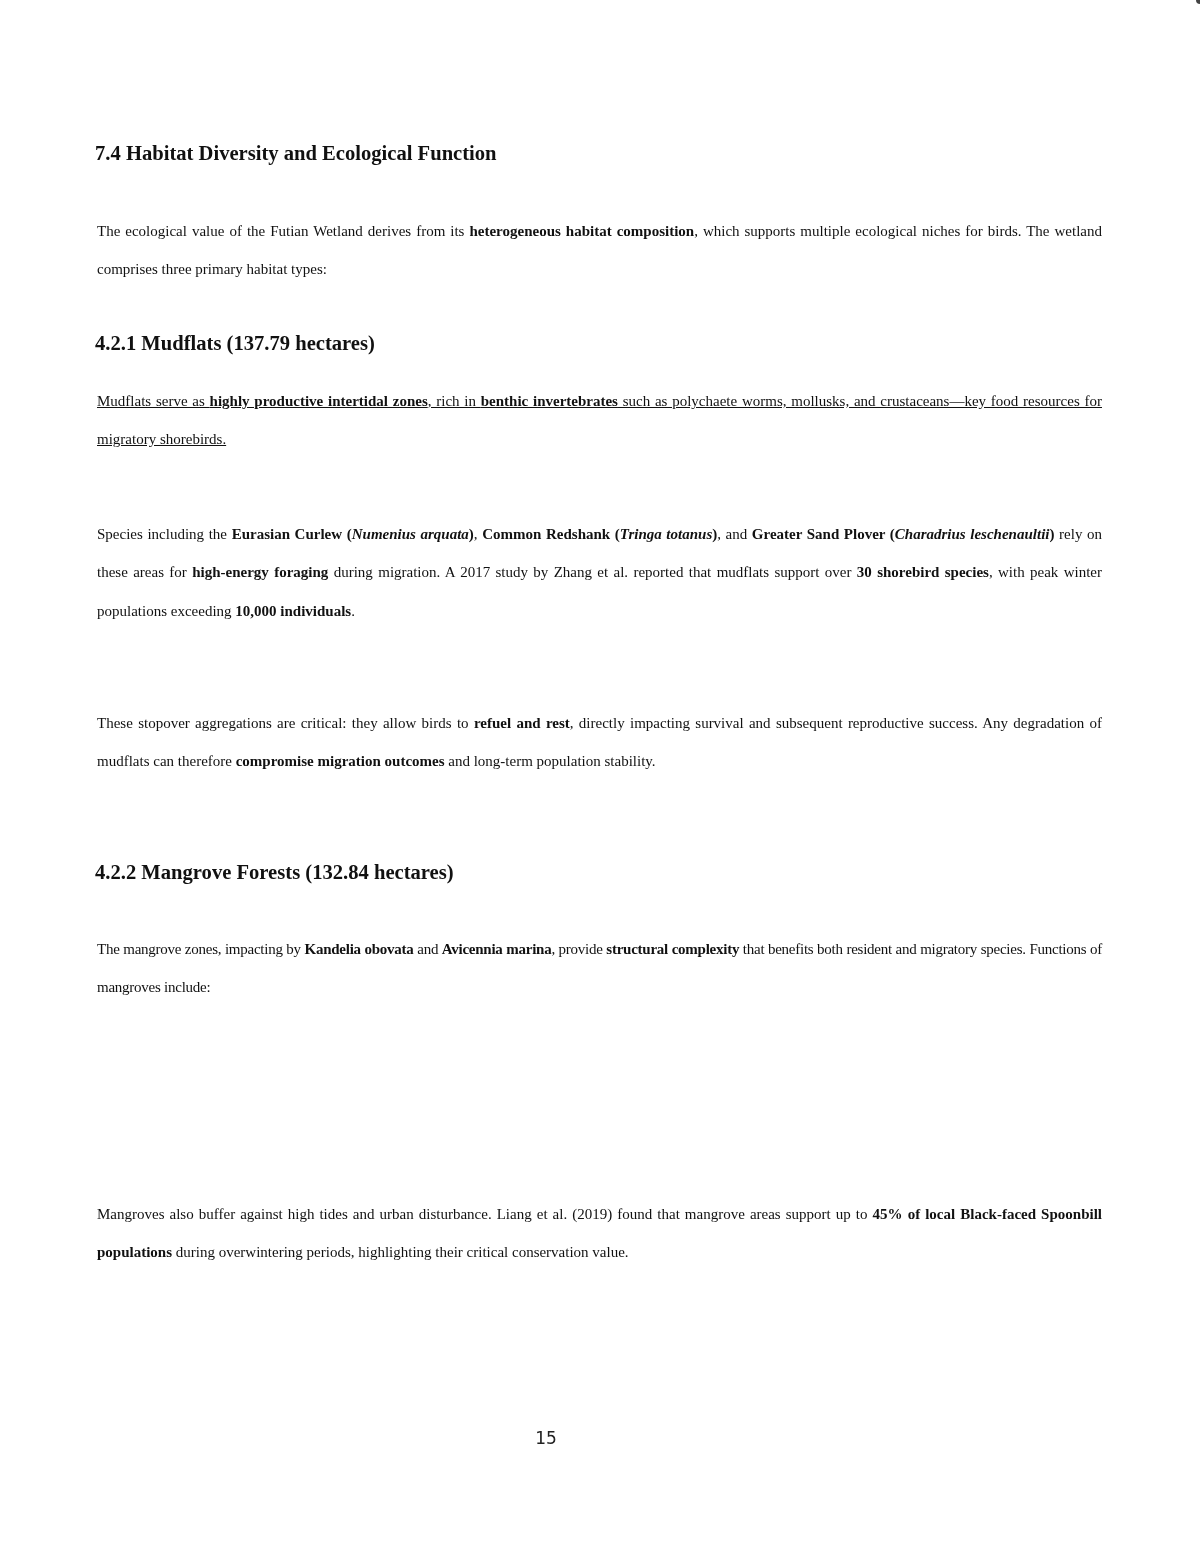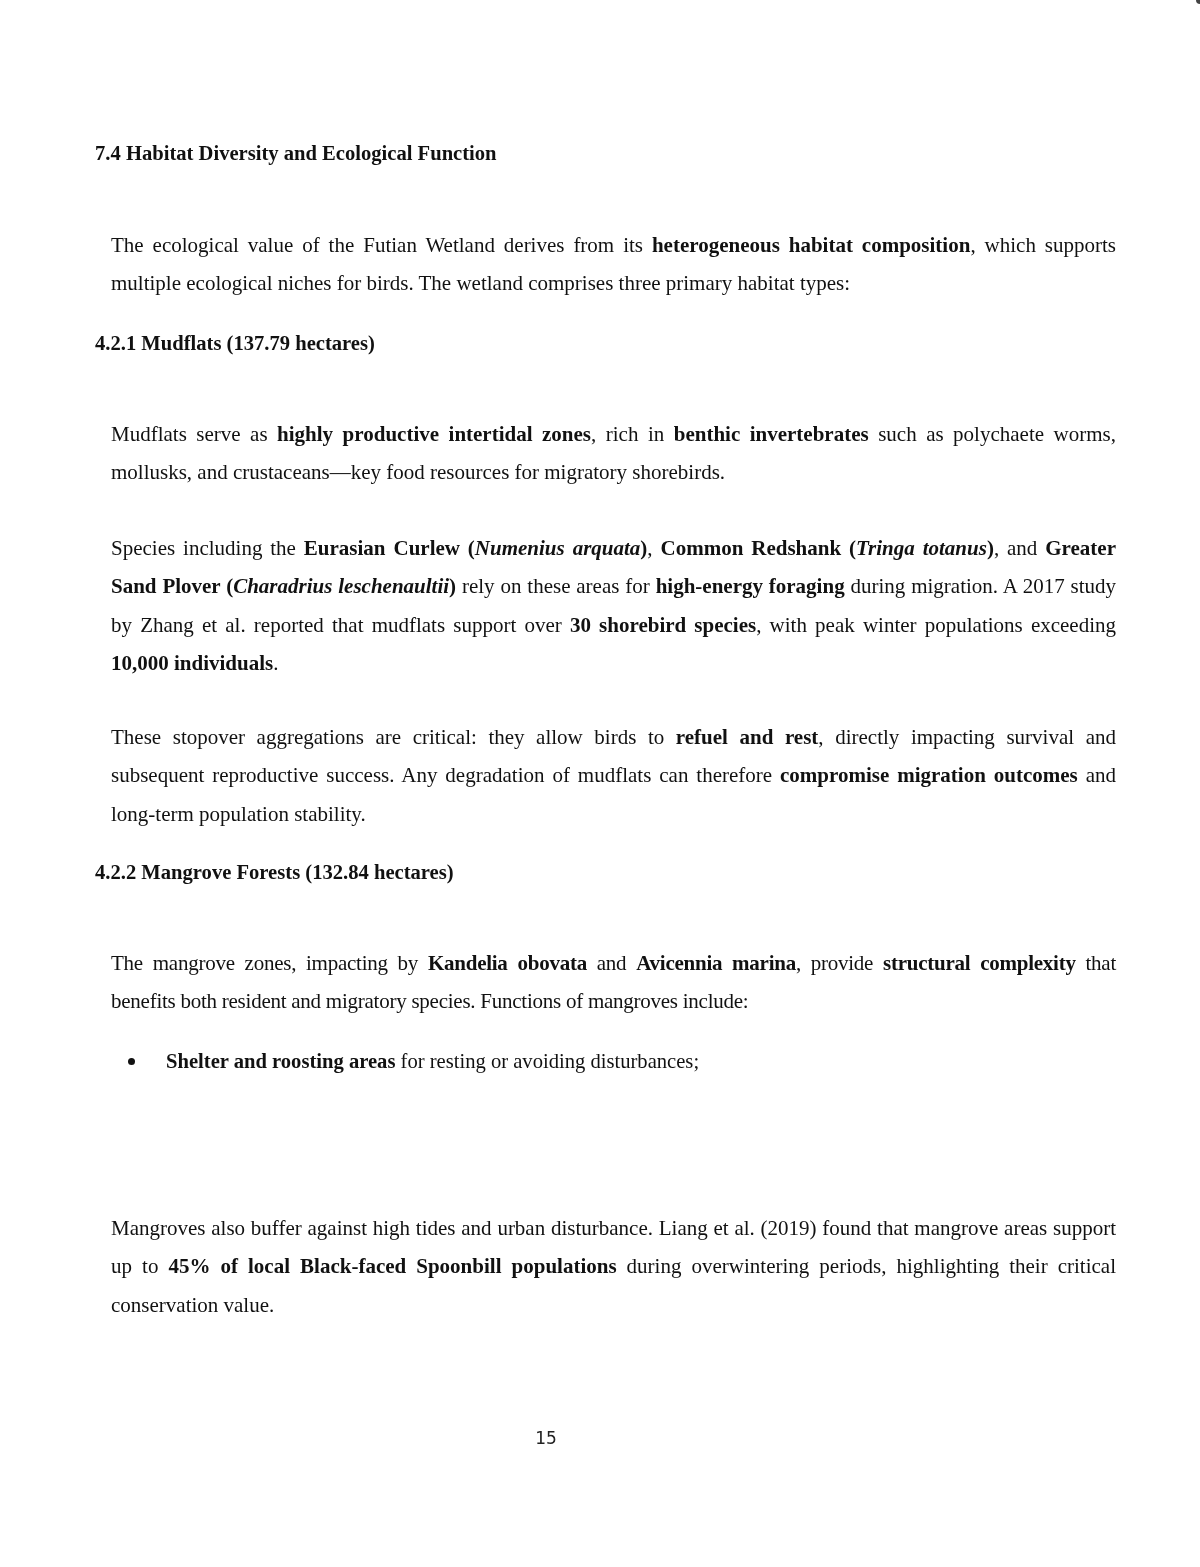--- a/index.html
+++ b/index.html
@@ -27,25 +27,25 @@
   .page {
     position: absolute;
     left: 95px;
     top: 0;
     width: 1005px;
   }
   .block {
     position: absolute;
     left: 0;
     width: 1005px;
-    font-size: 21px;
+    font-size: 15px;
     line-height: 38.3px;
     text-align: justify;
     text-align-last: left;
-    margin: 16px;
+    margin: 2px;
   }
   .heading {
     font-weight: bold;
     font-size: 20.6px;
     line-height: 38px;
     position: absolute;
     left: 0;
     margin: 0;
   }
   .tight {
@@ -93,31 +93,30 @@
 <div class="corner-mark"></div>
 
 <div class="page">
 
   <h2 class="heading" style="top:134px;">7.4 Habitat Diversity and Ecological Function</h2>
 
   <p class="block" style="top:210px;"><span>The ecological value of the Futian Wetland derives from its </span><b>heterogeneous habitat composition</b><span>, which supports multiple ecological niches for birds. The wetland comprises three primary habitat types:</span></p>
 
   <h3 class="heading" style="top:324px;">4.2.1 Mudflats (137.79 hectares)</h3>
 
-  <p class="block" style="top:399px;"><span>Mudflats serve as </span><b>highly productive intertidal zones</b><span>, rich in </span><b>benthic invertebrates</b><span> such as polychaete worms, mollusks, and crustaceans—key food resources for migratory shorebirds.</span></p>
+  <p class="block" style="top:380px;text-decoration:underline;"><span>Mudflats serve as </span><b>highly productive intertidal zones</b><span>, rich in </span><b>benthic invertebrates</b><span> such as polychaete worms, mollusks, and crustaceans—key food resources for migratory shorebirds.</span></p>
 
   <p class="block" style="top:513px;"><span>Species including the </span><b>Eurasian Curlew (</b><b><i>Numenius arquata</i></b><b>)</b><span>, </span><b>Common Redshank (</b><b><i>Tringa totanus</i></b><b>)</b><span>, and </span><b>Greater Sand Plover (</b><b><i>Charadrius leschenaultii</i></b><b>)</b><span> rely on these areas for </span><b>high-energy foraging</b><span> during migration. A 2017 study by Zhang et al. reported that mudflats support over </span><b>30 shorebird species</b><span>, with peak winter populations exceeding </span><b>10,000 individuals</b><span>.</span></p>
 
   <p class="block" style="top:702px;"><span>These stopover aggregations are critical: they allow birds to </span><b>refuel and rest</b><span>, directly impacting survival and subsequent reproductive success. Any degradation of mudflats can therefore </span><b>compromise migration outcomes</b><span> and long-term population stability.</span></p>
 
   <h3 class="heading" style="top:853px;">4.2.2 Mangrove Forests (132.84 hectares)</h3>
 
   <p class="block tight" style="top:928px;"><span>The mangrove zones, impacting by </span><b>Kandelia obovata</b><span> and </span><b>Avicennia marina</b><span>, provide </span><b>structural complexity</b><span> that benefits both resident and migratory species. Functions of mangroves include:</span></p>
 
   <ul class="bullets" style="top:1042px;">
-    <li><span class="dot"></span><b>Shelter and roosting areas</b><span> for resting or avoiding disturbances;</span></li>
   </ul>
 
   <p class="block" style="top:1193px;"><span>Mangroves also buffer against high tides and urban disturbance. Liang et al. (2019) found that mangrove areas support up to </span><b>45% of local Black-faced Spoonbill populations</b><span> during overwintering periods, highlighting their critical conservation value.</span></p>
 
 </div>
 
 <div class="page-number">15</div>
 
 </body></html>

